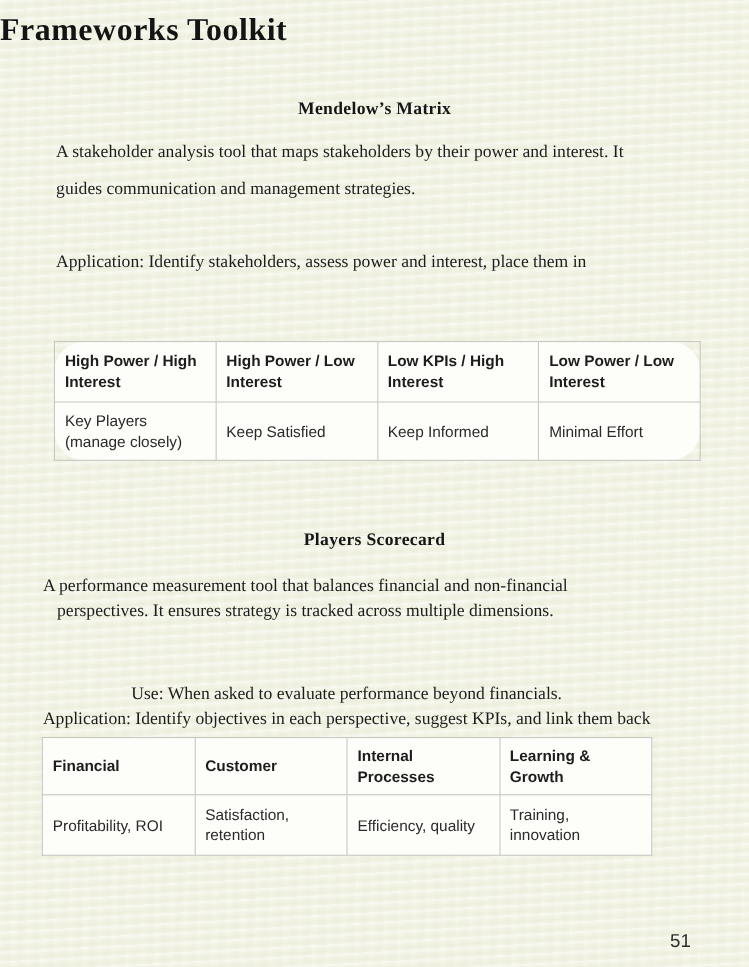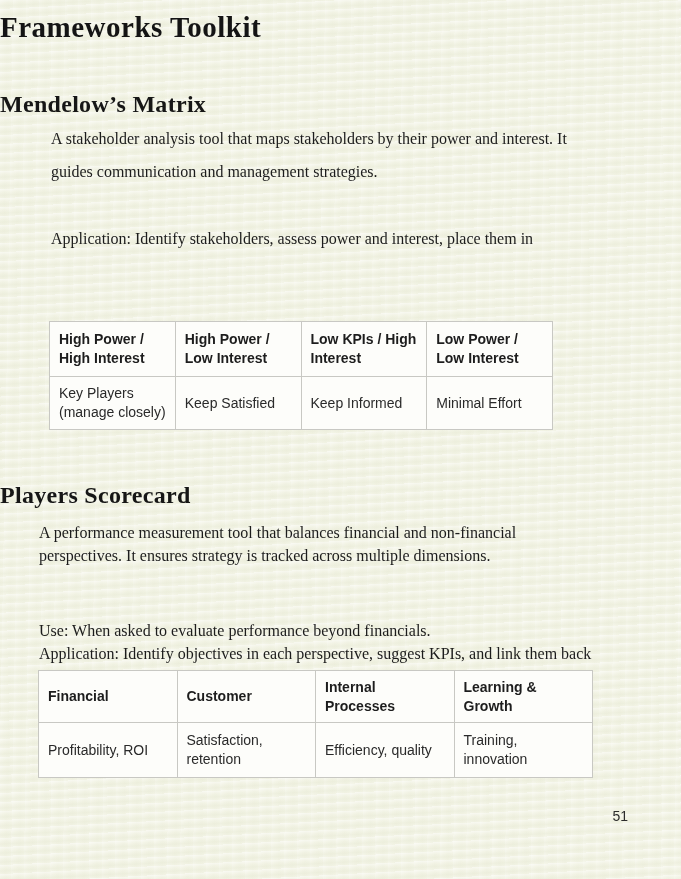--- a/index.html
+++ b/index.html
@@ -38,69 +38,70 @@
     font-size: 29px;
     font-weight: 700;
     letter-spacing: 0.5px;
     color: #141414;
   }
   .section-heading {
     position: absolute;
     left: 0;
     width: 100%;
     margin: 0;
+    text-align: center;
     font-family: "Liberation Serif", serif;
-    font-size: 24px;
+    font-size: 16px;
     font-weight: 700;
     letter-spacing: 0.3px;
     color: #161616;
   }
   #heading-mendelow   { top: 91px; }
   #heading-balanced   { top: 482px; }
   .textblock { position: absolute; font-size: 16px; }
   .textblock .line { white-space: nowrap; }
   .lh33 .line { line-height: 33px; height: 33px; }
-  .lh23 .line { line-height: 23px; height: 23px; }
+  .lh23 .line { line-height: 23px; height: 23px; text-align: center; }
   #mendelow-description { left: 51px; top: 122px; }
   #mendelow-usage       { left: 51px; top: 222px; }
   #balanced-description { left: 39px; top: 521px; }
   #balanced-usage       { left: 39px; top: 619px; }
   table.doc-table {
     position: absolute;
     border-collapse: collapse;
     table-layout: fixed;
     background: #fdfdfa;
     font-family: "Liberation Sans", sans-serif;
     font-size: 14px;
     color: #2a2a2a;
   }
-  #mendelow-table { left: 49px; top: 321px; width: 504px; }
+  #mendelow-table { left: 49px; top: 310px; width: 588px; border-radius: 29px; }
   #balanced-table { left: 38px; top: 670px; width: 555px; }
   table.doc-table th, table.doc-table td {
     border: 1px solid #c8c8c3;
     padding: 5px 9px;
     text-align: left;
     vertical-align: middle;
     line-height: 19px;
     width: 25%;
   }
   table.doc-table th {
     font-weight: 700;
     color: #1d1d1d;
   }
   #mendelow-table th { height: 44px; }
   #mendelow-table td { height: 42px; }
   #balanced-table th { height: 41px; }
   #balanced-table td { height: 44px; }
   .page-number {
     position: absolute;
-    top: 808px;
+    top: 846px;
     right: 53px;
     font-family: "Liberation Sans", sans-serif;
-    font-size: 14px;
+    font-size: 17px;
     color: #2c2c2c;
   }
 </style>
 </head>
 <body>
 
 <div id="page">
 
   <h1 class="page-title">Frameworks Toolkit</h1>
 

